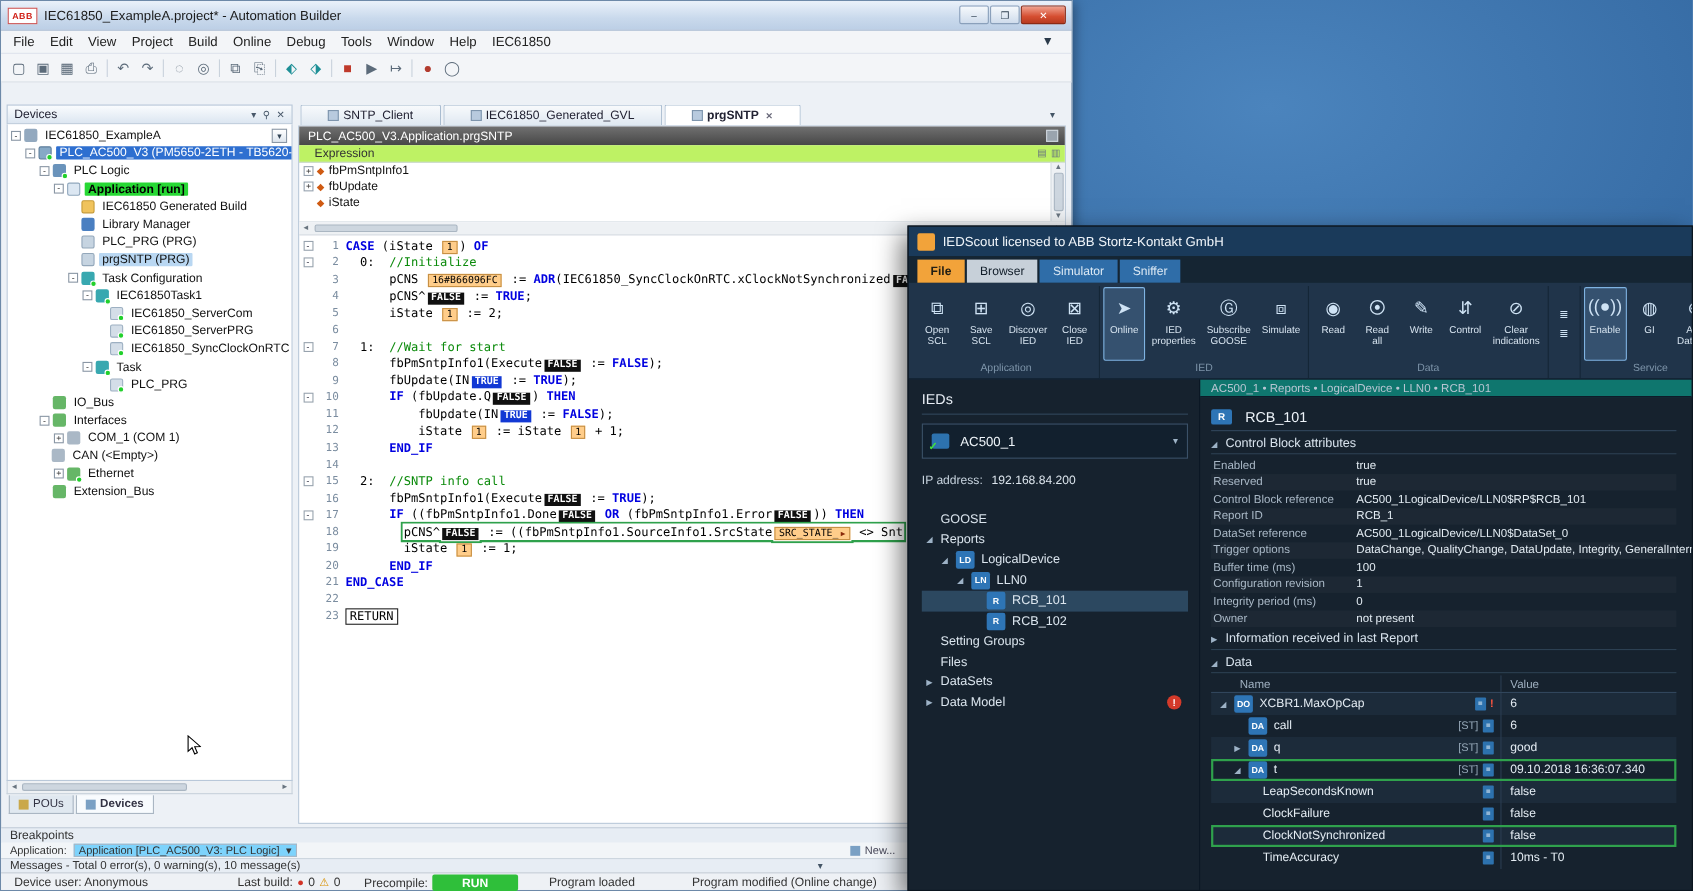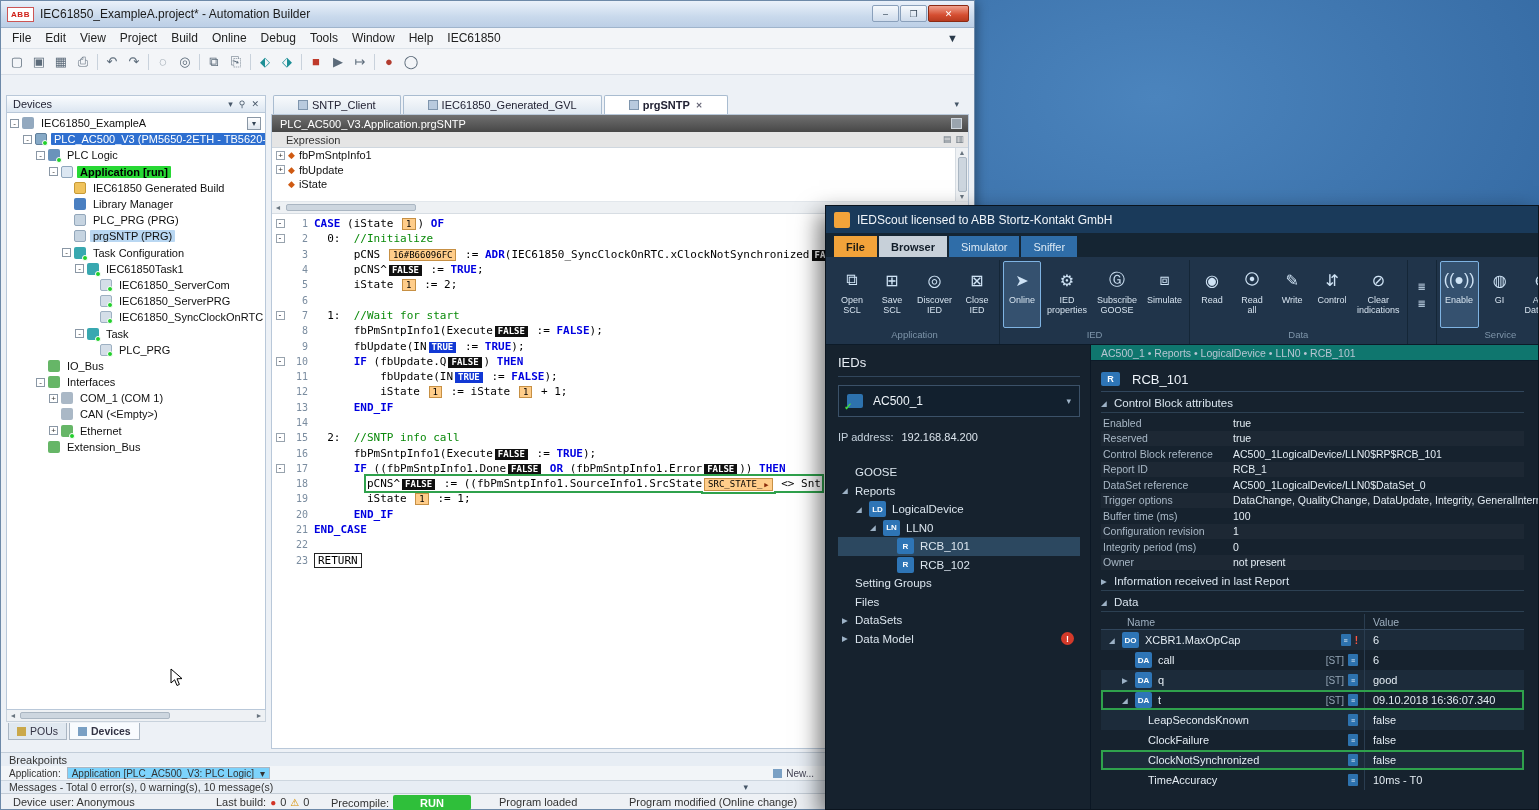--- a/index.html
+++ b/index.html
@@ -50,21 +50,21 @@
 .editor{position:absolute;left:270px;top:94px;right:5px;bottom:60px;display:flex;flex-direction:column}
 .etabs{height:19px;display:flex;align-items:flex-end;padding-left:2px}
 .etab{height:19px;display:flex;align-items:center;padding:0 24px;margin-right:2px;border:1px solid #a9bcd0;border-bottom:none;background:linear-gradient(#f8fafc,#dfe8f1);font-size:11px;color:#223;border-radius:2px 2px 0 0}
 .etab.active{background:#fff;font-weight:bold}
 .etabicon{width:10px;height:10px;background:#b8cade;border:1px solid #7e95ad;margin-right:4px}
 .etclose{margin-left:6px;font-size:8px;color:#667}
 .etdd{position:absolute;right:10px;top:4px;font-size:9px;color:#456}
 .edframe{flex:1;display:flex;flex-direction:column;background:#fff;border:1px solid #b9c8d9}
 .pathbar{height:17px;background:linear-gradient(#707070,#474747);color:#fff;font-size:11px;display:flex;align-items:center;padding-left:8px;flex:none}
 .pic{margin-left:auto;margin-right:6px;width:11px;height:11px;border:1px solid #cfd6dd;background:#9aa4ae}
-.exprhead{height:16px;background:#e5e5e5;border-bottom:1px solid #cfd7df;font-size:11px;color:#333;display:flex;align-items:center;padding-left:14px;position:relative;flex:none}
+.exprhead{height:16px;background:#bef264;border-bottom:1px solid #cfd7df;font-size:11px;color:#333;display:flex;align-items:center;padding-left:14px;position:relative;flex:none}
 .exicons{position:absolute;right:4px;top:2px;display:flex;gap:4px;font-size:9px;color:#68747f}
 .exprwrap{height:54px;position:relative;border-bottom:1px solid #e2e7ec;flex:none}
 .xrow{height:14.6px;display:flex;align-items:center;font-size:11px;color:#111;padding-left:4px}
 .xexp{width:9px;height:9px;border:1px solid #97a3b0;font-size:8px;line-height:7px;text-align:center;color:#333;margin-right:3px;flex:none}
 .xsp{width:12px;flex:none}
 .xdiamond{color:#cf5a12;font-size:9px;margin-right:4px}
 .vscroll{position:absolute;right:0;top:0;bottom:0;width:13px;background:#eef1f4;border-left:1px solid #d7dde3;display:flex;flex-direction:column;align-items:center;justify-content:space-between;font-size:7px;color:#68747f;padding:1px 0}
 .vthumb{width:9px;flex:1;margin:1px 0;background:#cdd6df;border:1px solid #aab6c2;border-radius:2px}
 .hscroll{height:12px;background:#eef1f4;border-bottom:1px solid #d7dde3;display:flex;align-items:center;font-size:7px;color:#68747f;position:relative;flex:none}
 .hthumb{position:absolute;left:14px;width:130px;top:2px;bottom:2px;background:#cdd6df;border:1px solid #aab6c2;border-radius:2px}
@@ -95,21 +95,21 @@
 .st-user{left:12px}.st-build{left:215px}.st-pre{left:330px}.st-loaded{left:498px}.st-mod{left:628px}
 .errdot{color:#d23326;font-size:10px}.warntri{color:#d89000;font-size:10px}.okcheck{color:#1da025;font-weight:bold}
 .strun{position:absolute;left:392px;top:1px;width:78px;height:15px;background:#2fbf3a;color:#fff;font-weight:bold;font-size:11px;display:flex;align-items:center;justify-content:center;border-radius:2px}
 
 .ied{position:absolute;left:825px;top:205px;width:714px;height:605px;background:#16222e;border:1px solid #0a141e;box-shadow:-6px 8px 22px rgba(0,0,0,.55);color:#dde6ee;overflow:hidden;z-index:2}
 .ied-title{height:27px;background:#1a3a5a;display:flex;align-items:center;padding-left:8px;font-size:12px;color:#f0f5fa}
 .ied-logo{width:16px;height:16px;background:#f2a33a;border-radius:2px;margin-right:7px;flex:none}
 .ied-tabs{height:24px;background:#152533;display:flex;align-items:flex-end;padding-left:8px;gap:2px}
 .itab{height:21px;padding:0 12px;display:flex;align-items:center;font-size:11px}
 .itab.file{background:#f2a33a;color:#231f14;font-weight:bold}
-.itab.active{background:#c7d0d9;color:#101c28;font-weight:bold}
+.itab.active{background:#c7d0d9;color:#101c28;font-weight:normal}
 .itab.blue{background:#2f6da8;color:#dce9f4}
 .ribbon{height:88px;background:#20344a;border-bottom:1px solid #0d1b29;display:flex;padding:3px 2px 0 4px}
 .rgroup{display:flex;flex-direction:column;border-right:1px solid #142637;padding:0 2px}
 .rbtns{display:flex;flex:1}
 .rbtn{min-width:38px;padding:3px 3px 2px;margin:1px;display:flex;flex-direction:column;align-items:center;border:1px solid transparent;border-radius:2px}
 .rbtn.ractive{background:#35516f;border-color:#7fb3e2}
 .ricon{height:30px;display:flex;align-items:center;justify-content:center;font-size:16px;color:#cfe3f5;white-space:nowrap}
 .rlabel{font-size:9px;line-height:10px;color:#d5e2ee;text-align:center;white-space:pre-line;min-height:20px}
 .rglabel{height:15px;font-size:9.5px;color:#7e95aa;text-align:center}
 .rgroup.mini .rbtns{flex-direction:column;justify-content:center;gap:3px}
@@ -327,21 +327,21 @@
           <div class="trow" style="padding-left: 29px;">
             <span class="exp">-</span>
             <span class="ticon ic-ifc"></span>
             <span class="tlabel">Interfaces</span>
           </div>
           <div class="trow" style="padding-left: 42px;">
             <span class="exp">+</span>
             <span class="ticon ic-com"></span>
             <span class="tlabel">COM_1 (COM 1)</span>
           </div>
-          <div class="trow" style="padding-left: 42px;">
+          <div class="trow" style="padding-left: 28px;">
             <span class="expsp"></span>
             <span class="ticon ic-can"></span>
             <span class="tlabel">CAN (&lt;Empty&gt;)</span>
           </div>
           <div class="trow" style="padding-left: 42px;">
             <span class="exp">+</span>
             <span class="ticon ic-eth">
               <span class="rundot"></span>
             </span>
             <span class="tlabel">Ethernet</span>

